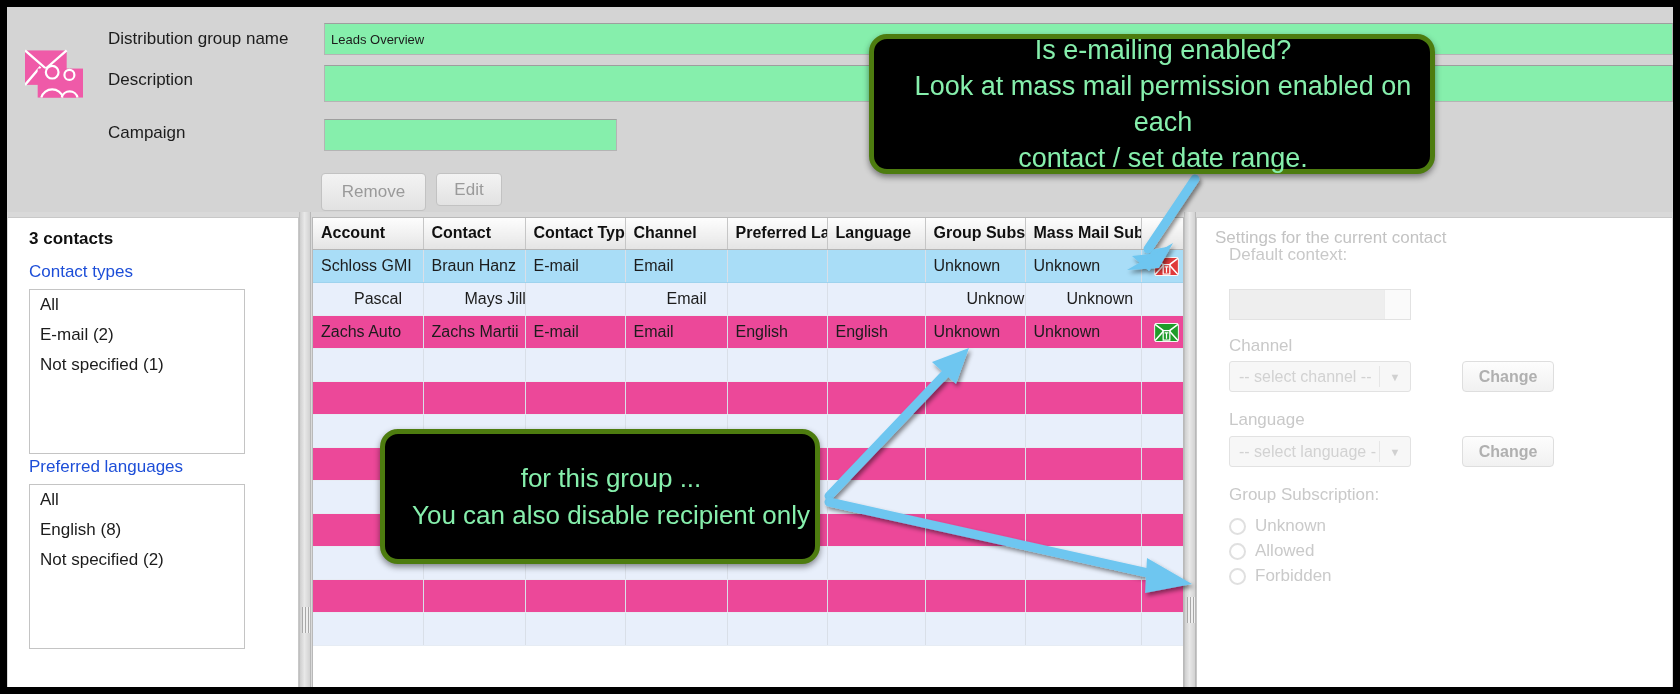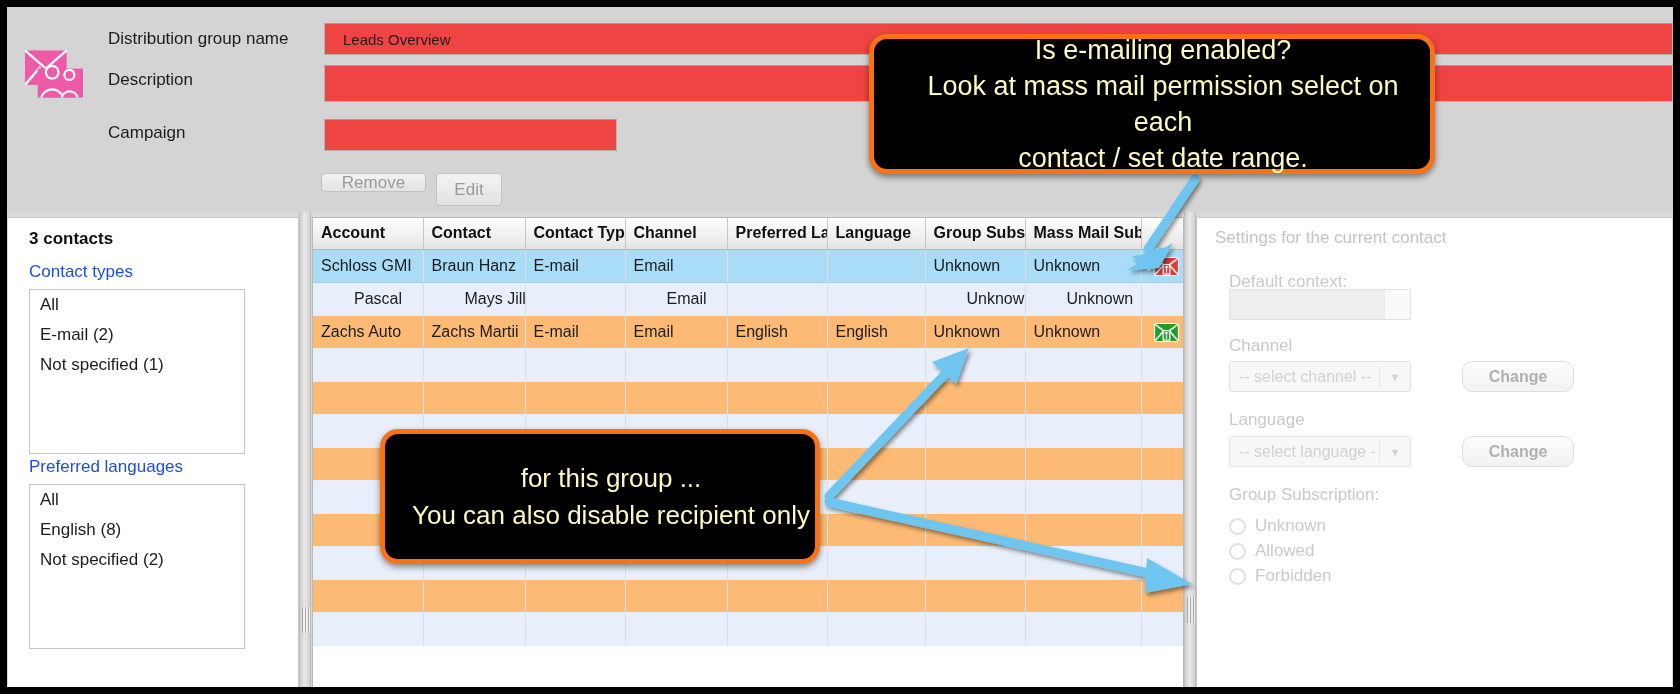--- a/index.html
+++ b/index.html
@@ -35,27 +35,27 @@
     width: 58px; height: 58px;
   }
   .form-label {
     position: absolute;
     font-size: 17px;
     color: #1c1c1c;
     white-space: nowrap;
   }
   .form-input {
     position: absolute;
-    background: #ef4444;
+    background: #86efac;
     border: 1px solid #b4b4b4;
     border-top-color: #9e9e9e;
     box-sizing: border-box;
-    font-size: 15px;
+    font-size: 13px;
     color: #1c1c1c;
-    padding: 0 18px;
+    padding: 0 6px;
     display: flex;
     align-items: center;
   }
   .form-btn {
     position: absolute;
     background: linear-gradient(#f3f3f3, #e2e2e2);
     border: 1px solid #c2c2c2;
     border-radius: 4px;
     box-sizing: border-box;
     font-size: 17px;
@@ -172,21 +172,21 @@
     font-size: 16px;
     color: #1c1c1c;
     padding: 0 0 0 8px;
     height: 33px;
     box-sizing: border-box;
     overflow: hidden;
     white-space: nowrap;
     vertical-align: middle;
   }
   tr.sel td { background: #a9ddf7; border-bottom-color: #9ed3ee; }
-  tr.odd td { background: #fdba74; }
+  tr.odd td { background: #ec4899; }
   tr.even td { background: #e8effb; padding-left: 41px; }
   tr.blank td { color: transparent; }
   td.icon-cell { padding: 0; text-align: center; }
 
   .mail-ico {
     display: inline-block;
     width: 25px; height: 19px;
     vertical-align: middle;
     margin-top: 1px;
   }
@@ -253,23 +253,23 @@
   .rp-textbox .tb-right {
     position: absolute;
     right: 0; top: 0;
     width: 26px; height: 100%;
     background: #fafafa;
     border-left: 1px solid #ececec;
     box-sizing: border-box;
   }
   .rp-change {
     position: absolute;
-    width: 112px; height: 31px;
+    width: 92px; height: 31px;
     border: 1px solid #dedede;
-    border-radius: 10px;
+    border-radius: 4px;
     background: linear-gradient(#fdfdfd,#f1f1f1);
     box-sizing: border-box;
     display: flex;
     align-items: center;
     justify-content: center;
     font-size: 16px;
     font-weight: bold;
     color: #b0b0b0;
   }
   .rp-radio {
@@ -286,24 +286,24 @@
     border-radius: 50%;
     margin-right: 9px;
     box-sizing: border-box;
     background: #fff;
   }
 
   
   .callout {
     position: absolute;
     background: #000;
-    border: 5px solid #f97316;
+    border: 5px solid #4d7c0f;
     border-radius: 18px;
     box-shadow: 0 3px 6px rgba(0,0,0,.45);
-    color: #fef9c3;
+    color: #86efac;
     display: flex;
     align-items: center;
     justify-content: center;
     text-align: center;
     box-sizing: border-box;
     z-index: 40;
     padding-left: 22px;
   }
   .callout span { display: block; }
   #callout-1 {
@@ -346,21 +346,21 @@
 
     <div class="form-label" style="left:101px; top:22px;">Distribution group name</div>
     <div class="form-input" style="left:317px; top:16px; width:1349px; height:32px;">Leads Overview</div>
 
     <div class="form-label" style="left:101px; top:63px;">Description</div>
     <div class="form-input" style="left:317px; top:58px; width:1349px; height:37px;"></div>
 
     <div class="form-label" style="left:101px; top:116px;">Campaign</div>
     <div class="form-input" style="left:317px; top:112px; width:293px; height:32px;"></div>
 
-    <div class="form-btn" style="left:314px; top:166px; width:105px; height:19px;">Remove</div>
+    <div class="form-btn" style="left:314px; top:166px; width:105px; height:38px;">Remove</div>
     <div class="form-btn" style="left:429px; top:166px; width:66px; height:33px;">Edit</div>
   </div>
 
   <div id="bottom">
 
     <div id="left-panel">
       <div id="contacts-count">3 contacts</div>
 
       <div class="panel-caption" style="top:44px;">Contact types</div>
       <div class="listbox" style="top:71px; height:165px;">
@@ -562,21 +562,21 @@
       </table>
     </div>
 
     <div class="splitter" style="left:1177px;">
       <div class="grip" style="top:385px;"></div>
     </div>
 
     <div id="right-panel">
       <div id="settings-title">Settings for the current contact</div>
 
-      <div class="rp-label" style="top:27px;margin-top:27px;">Default context:</div>
+      <div class="rp-label" style="top:27px;">Default context:</div>
       <div class="rp-textbox" style="top:71px;">
         <div class="tb-right"></div>
       </div>
 
       <div class="rp-label" style="top:118px;">Channel</div>
       <div class="rp-combo" style="top:143px;">
         <div class="ctext">-- select channel --</div>
         <div class="cdiv"></div>
         <div class="carrow">▼</div>
       </div>
@@ -627,21 +627,21 @@
 
     <g filter="url(#ashadow)">
       <path d="M822 495 L1150 568" stroke="#6ec6f0" stroke-width="9" stroke-linecap="round" fill="none"></path>
       <path d="M1185 577 L1140 551 L1138 586 Z" fill="#6ec6f0"></path>
     </g>
   </svg>
 
   <div class="callout" id="callout-1">
     <div>
       <span>Is e-mailing enabled?</span>
-      <span>Look at mass mail permission select on each</span>
+      <span>Look at mass mail permission enabled on each</span>
       <span>contact / set date range.</span>
     </div>
   </div>
 
   <div class="callout" id="callout-2">
     <div>
       <span>for this group ...</span>
       <span>You can also disable recipient only</span>
     </div>
   </div>

